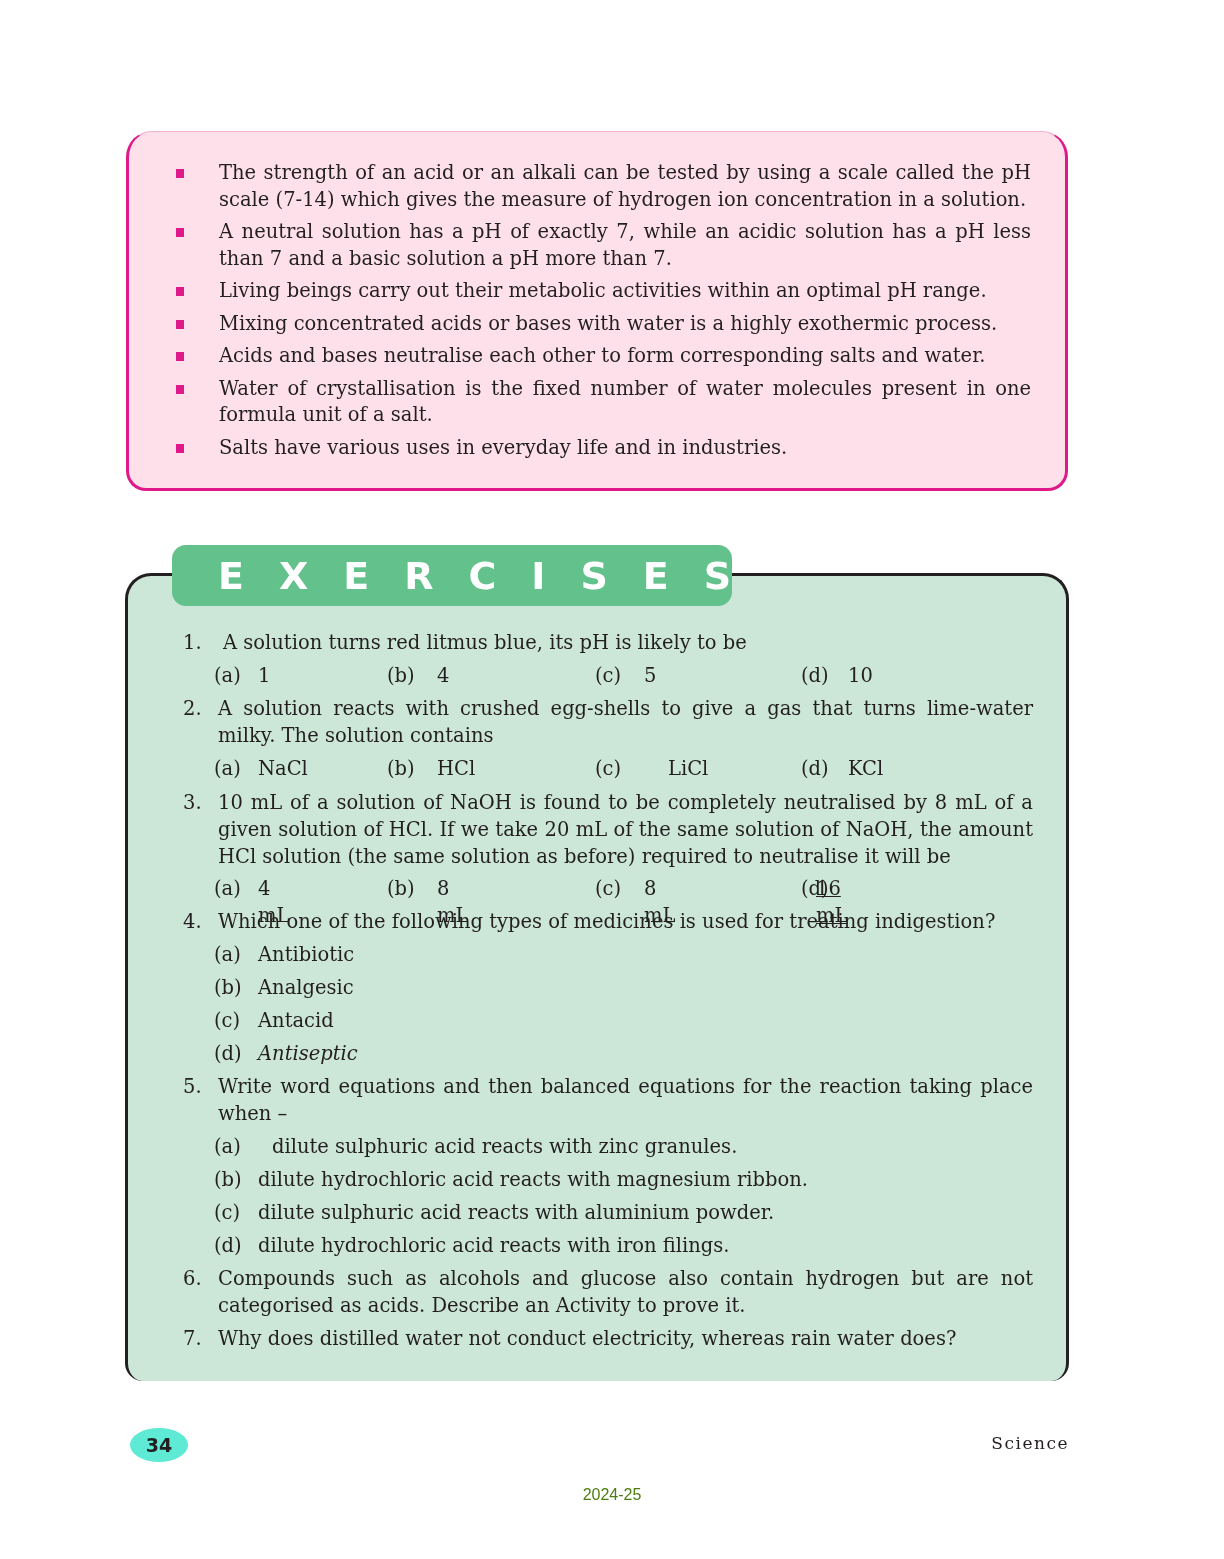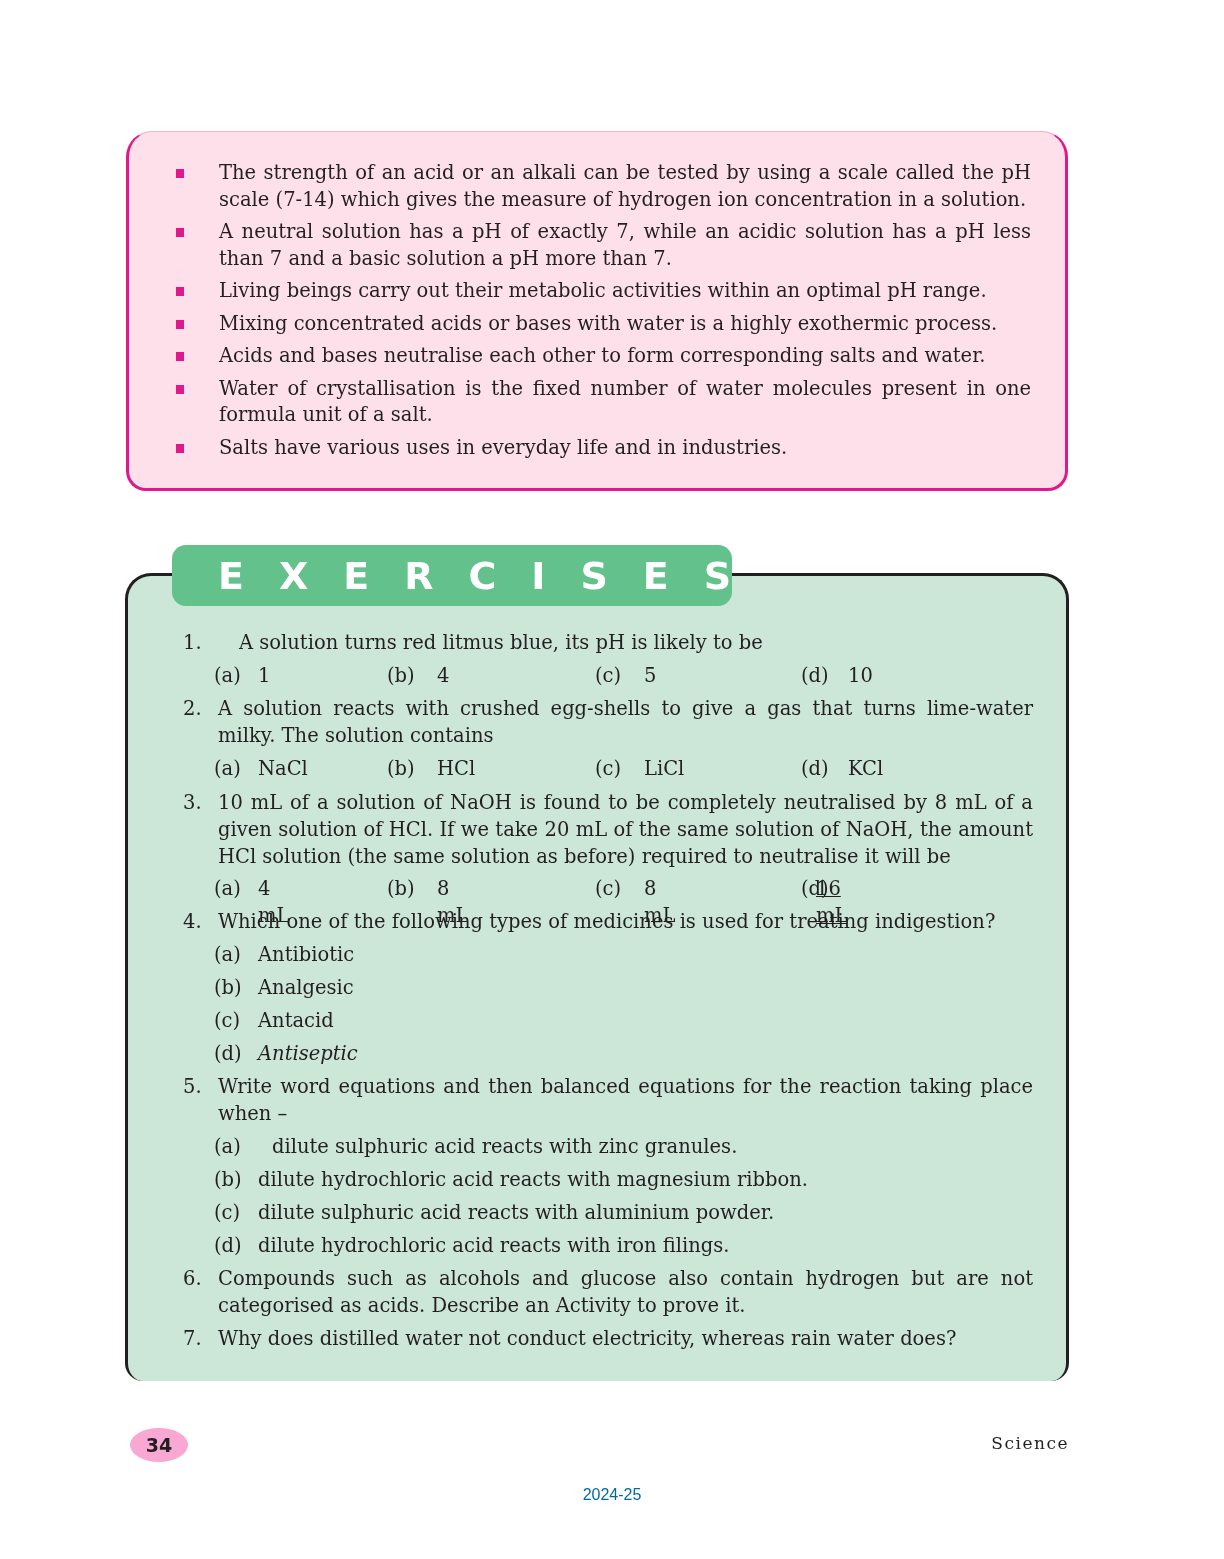--- a/index.html
+++ b/index.html
@@ -35,28 +35,28 @@
 
   .q { position: absolute; left: 183px; width: 850px; font-size: 19.5px; line-height: 27px; }
   .q-num { position: absolute; left: 0; top: 0; width: 30px; }
   .q-text { margin-left: 35px; text-align: justify; }
   .opt-row { position: absolute; font-size: 19.5px; line-height: 27px; }
   .opt-label { position: absolute; width: 26px; text-align: right; }
   .opt-val { position: absolute; }
 
   .page-badge {
     position: absolute; left: 130px; top: 1428px; width: 58px; height: 34px; border-radius: 50%;
-    background: #f9a8d4; display: flex; align-items: center; justify-content: center;
+    background: #5eead4; display: flex; align-items: center; justify-content: center;
     font-family: "DejaVu Sans", "Liberation Sans", sans-serif; font-weight: bold; font-size: 19px; color: #231f20;
   }
   .book-title {
     position: absolute; right: 155px; top: 1433px; font-size: 17px; letter-spacing: 1.5px; color: #231f20;
   }
   .year { position: absolute; left: 0; width: 1224px; top: 1486px; text-align: center;
-    font-family: "Liberation Sans", "DejaVu Sans", sans-serif; font-size: 16px; color: #0369a1; }
+    font-family: "Liberation Sans", "DejaVu Sans", sans-serif; font-size: 16px; color: #4d7c0f; }
 </style>
 </head>
 <body>
 
 <div class="summary-box">
   <ul class="summary-list">
     <li class="summary-item"><span class="bullet"></span><span>The strength of an acid or an alkali can be tested by using a scale called the pH scale (7-14) which gives the measure of hydrogen ion concentration in a solution.</span></li>
     <li class="summary-item"><span class="bullet"></span><span>A neutral solution has a pH of exactly 7, while an acidic solution has a pH less than 7 and a basic solution a pH more than 7.</span></li>
     <li class="summary-item"><span class="bullet"></span><span>Living beings carry out their metabolic activities within an optimal pH range.</span></li>
     <li class="summary-item"><span class="bullet"></span><span>Mixing concentrated acids or bases with water is a highly exothermic process.</span></li>
@@ -66,21 +66,21 @@
   </ul>
 </div>
 
 <div class="exercise-box"></div>
 <div class="exercise-tab">
   <span class="exercise-title">EXERCISES</span>
 </div>
 
 <div class="q" style="top:629px;">
   <span class="q-num">1.</span>
-  <div class="q-text" style="margin-left:56px;">A solution turns red litmus blue, its pH is likely to be</div>
+  <div class="q-text" style="margin-left:40px;">A solution turns red litmus blue, its pH is likely to be</div>
 </div>
 <div class="opt-row" style="top:662px; left:0;">
   <span class="opt-label" style="left:214px;">(a)</span>
   <span class="opt-val" style="left:258px;">1</span>
   <span class="opt-label" style="left:387px;">(b)</span>
   <span class="opt-val" style="left:437px;">4</span>
   <span class="opt-label" style="left:595px;">(c)</span>
   <span class="opt-val" style="left:644px;">5</span>
   <span class="opt-label" style="left:801px;">(d)</span>
   <span class="opt-val" style="left:848px;">10</span>
@@ -89,21 +89,21 @@
 <div class="q" style="top:695px;">
   <span class="q-num">2.</span>
   <div class="q-text">A solution reacts with crushed egg-shells to give a gas that turns lime-water milky. The solution contains</div>
 </div>
 <div class="opt-row" style="top:755px; left:0;">
   <span class="opt-label" style="left:214px;">(a)</span>
   <span class="opt-val" style="left:258px;">NaCl</span>
   <span class="opt-label" style="left:387px;">(b)</span>
   <span class="opt-val" style="left:437px;">HCl</span>
   <span class="opt-label" style="left:595px;">(c)</span>
-  <span class="opt-val" style="left:644px;">LiCl</span>
+  <span class="opt-val" style="left:668px;">LiCl</span>
   <span class="opt-label" style="left:801px;">(d)</span>
   <span class="opt-val" style="left:848px;">KCl</span>
 </div>
 
 <div class="q" style="top:789px;">
   <span class="q-num">3.</span>
   <div class="q-text">10 mL of a solution of NaOH is found to be completely neutralised by 8 mL of a given solution of HCl. If we take 20 mL of the same solution of NaOH, the amount HCl solution (the same solution as before) required to neutralise it will be</div>
 </div>
 <div class="opt-row" style="top:875px; left:0;">
   <span class="opt-label" style="left:214px;">(a)</span>

